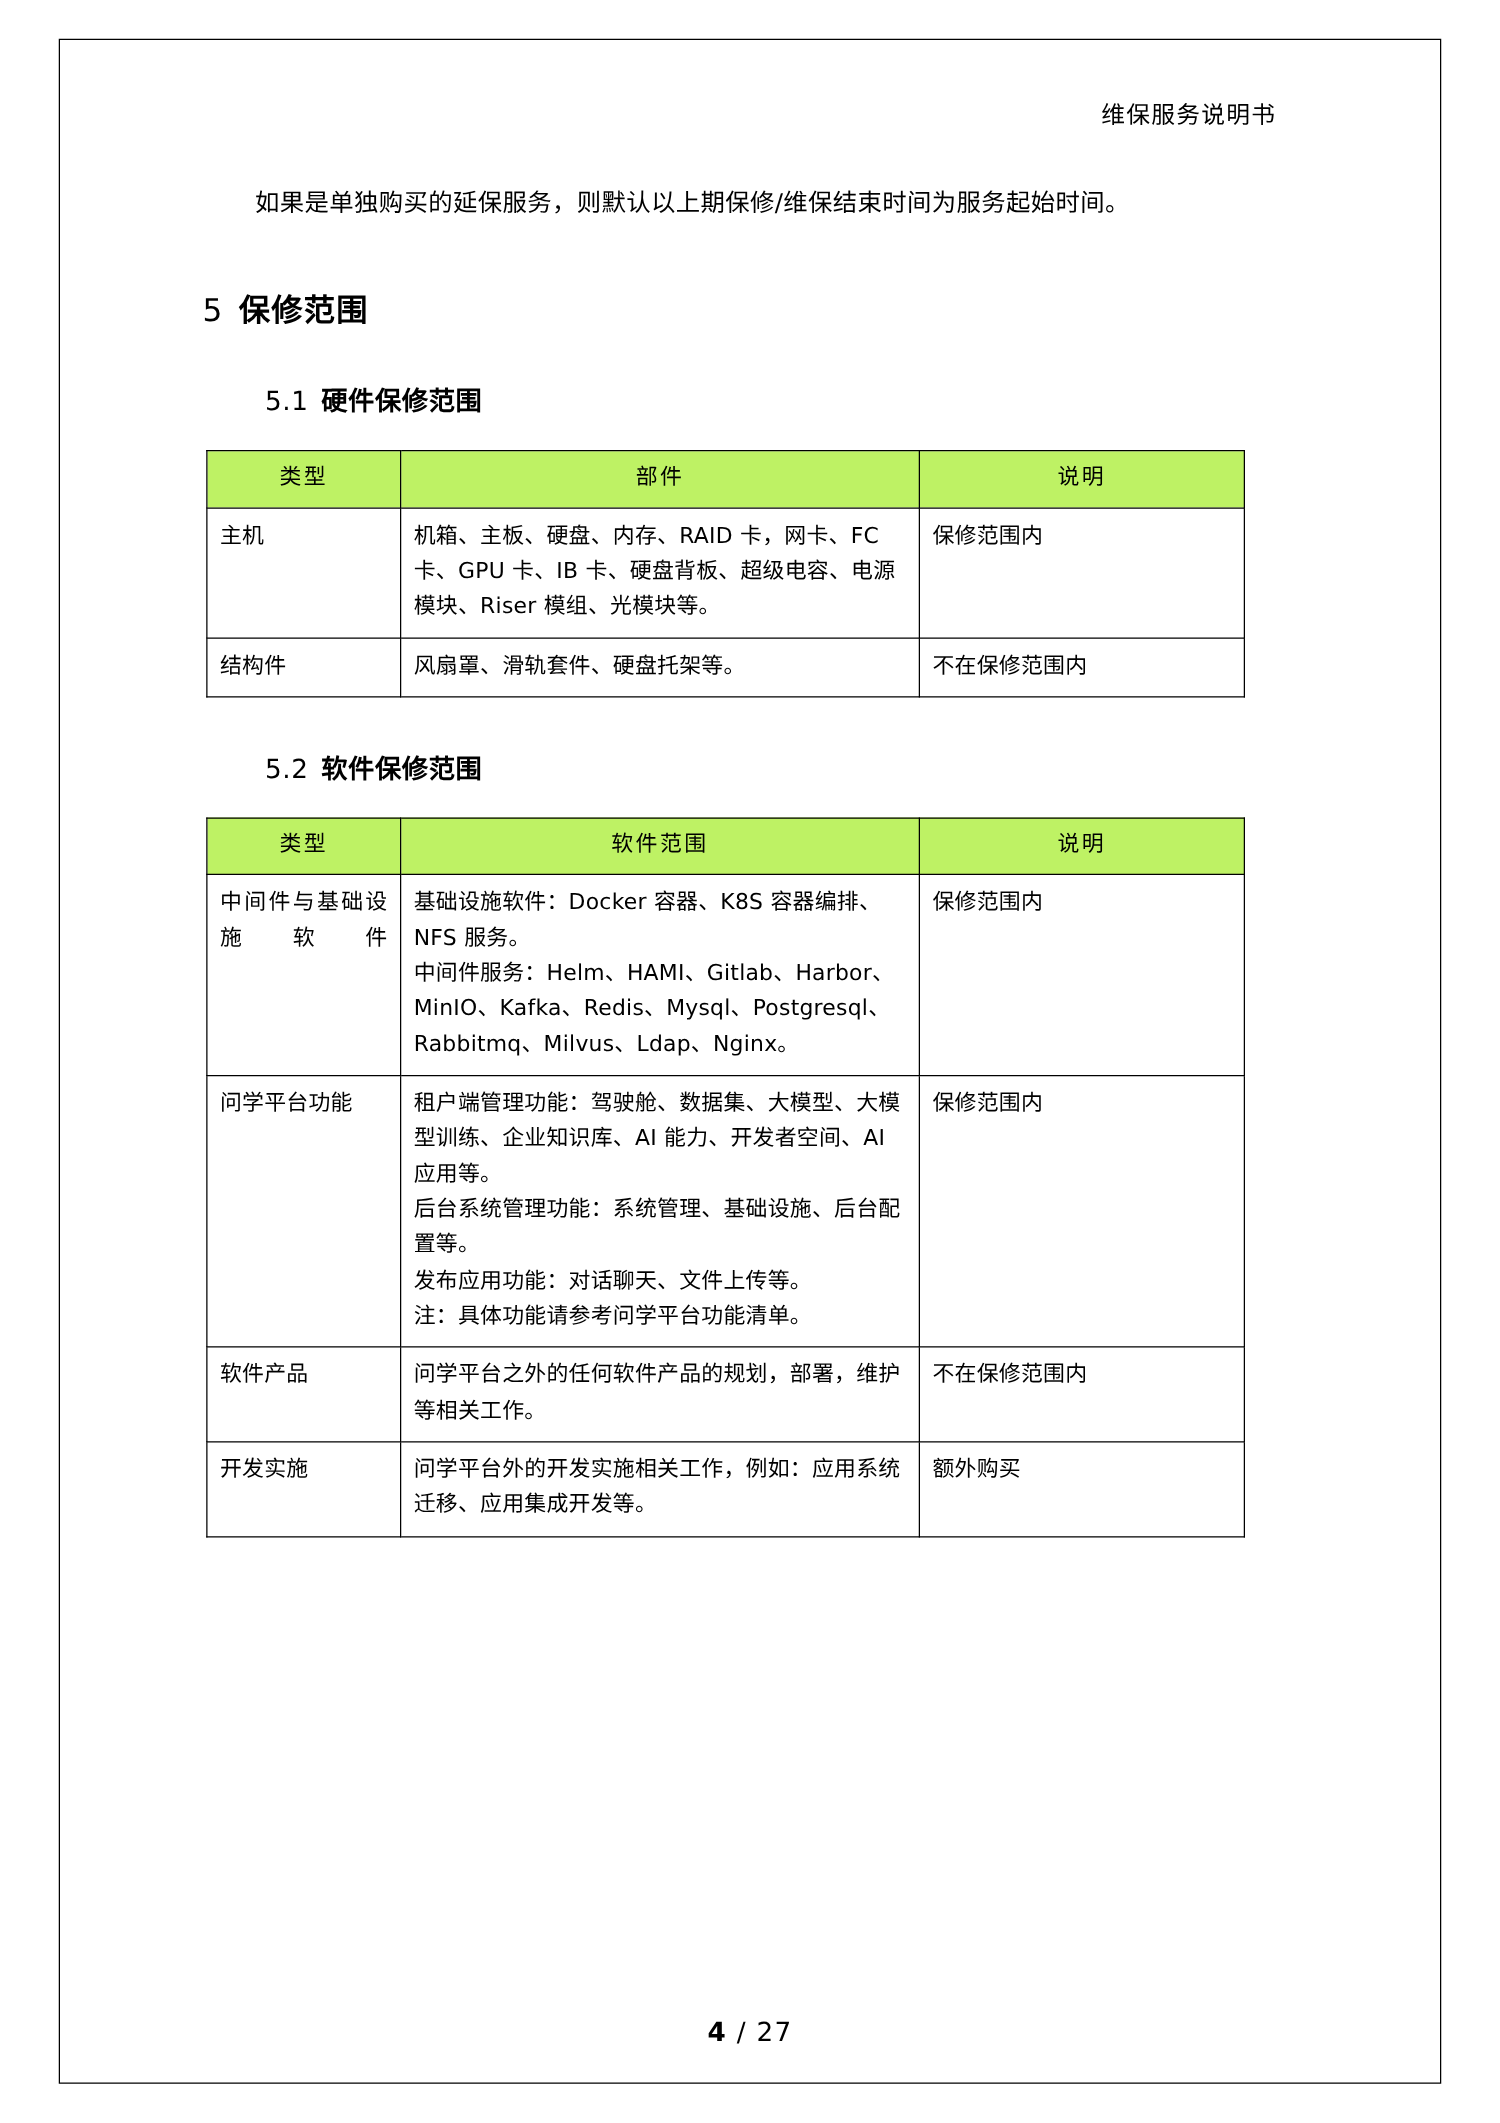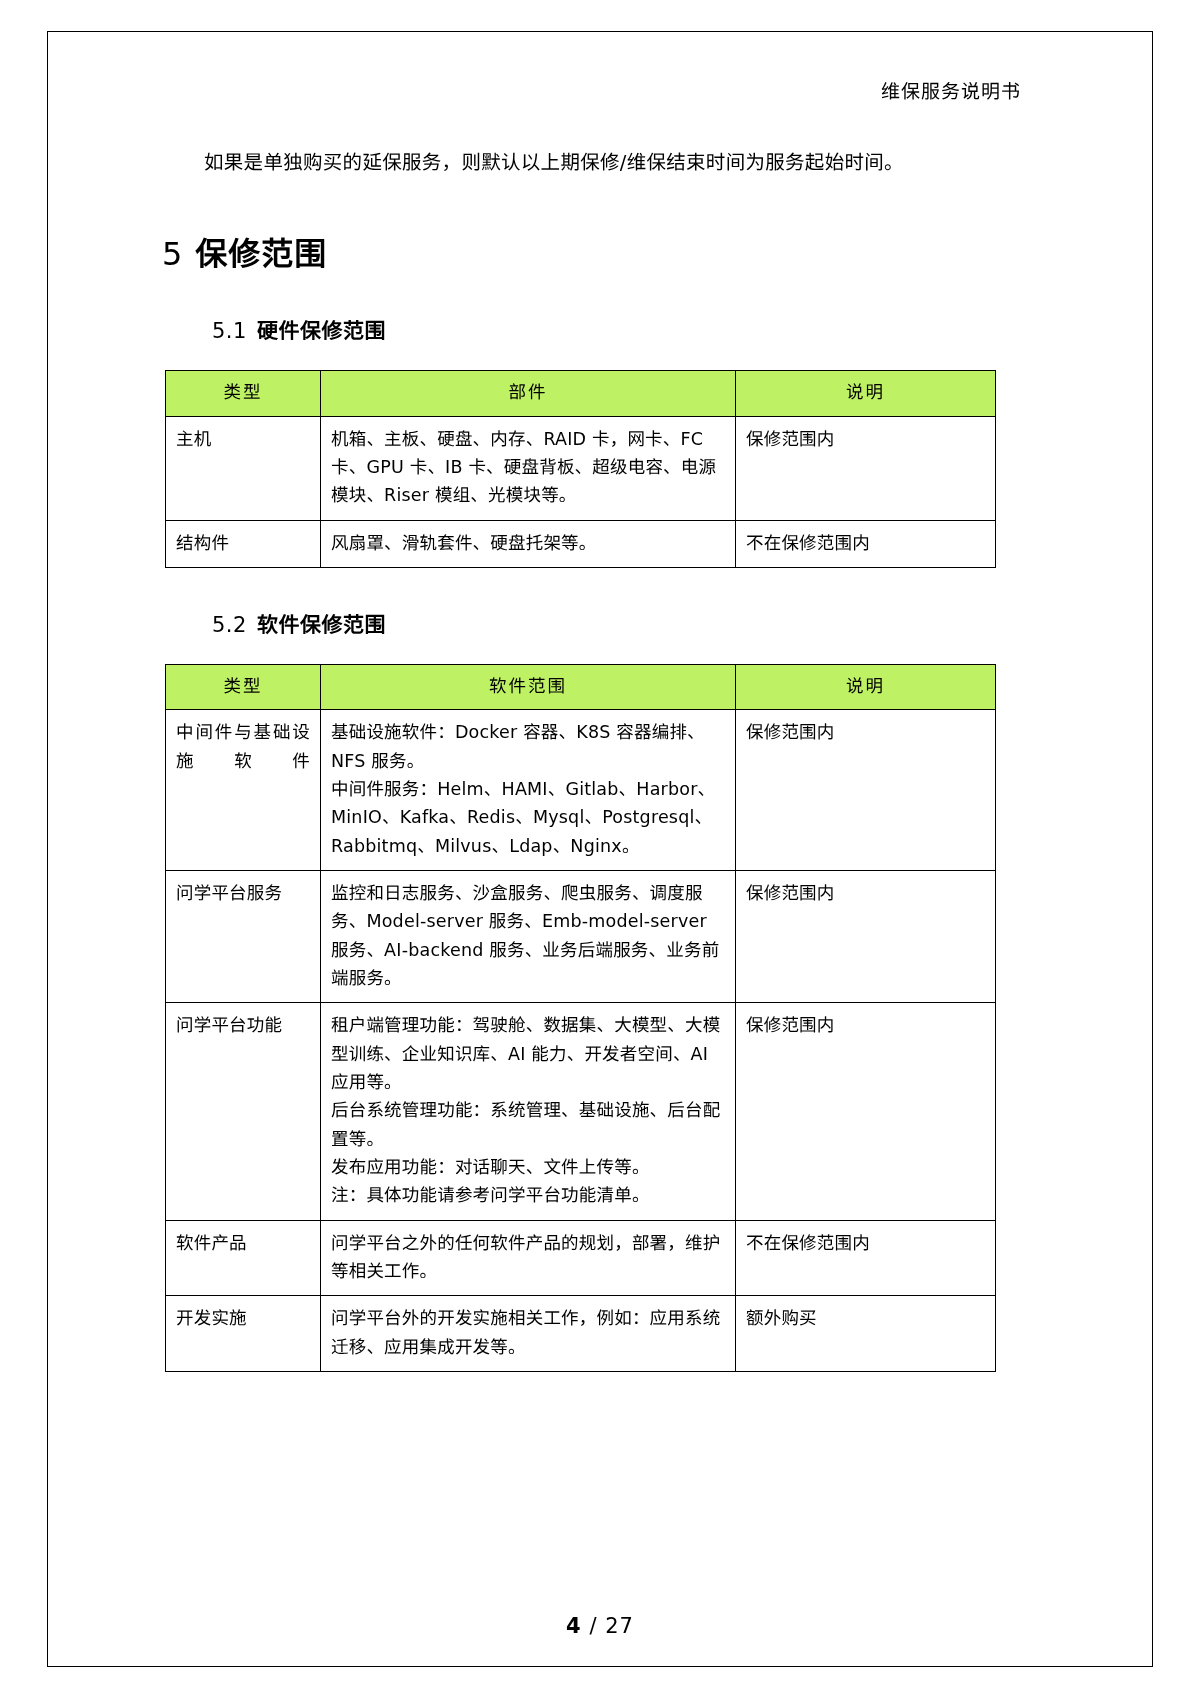--- a/index.html
+++ b/index.html
@@ -49,21 +49,21 @@
     text-indent: 2em;
     font-size: 19.5px;
     line-height: 1.6;
     font-family: "DejaVu Sans", "Liberation Sans", sans-serif;
     padding-left: 58px;
     padding-right: 10px;
     letter-spacing: 0.3px;
   }
   h1.section-title {
     font-family: "DejaVu Sans", "Liberation Sans", sans-serif;
-    font-size: 32px;
+    font-size: 25px;
     font-weight: bold;
     margin: 50px 0 0 55px;
     letter-spacing: 1px;
   }
   h1.section-title .num {
     font-weight: normal;
     margin-right: 12px;
   }
   h2.sub-title {
     font-family: "DejaVu Sans", "Liberation Sans", sans-serif;
@@ -187,25 +187,20 @@
         </tr>
       </thead>
       <tbody>
         <tr>
           <td class="cell-type justify-spread">中间件与基础设施软件</td>
           <td style="white-space: pre-line;">基础设施软件：Docker 容器、K8S 容器编排、NFS 服务。
 中间件服务：Helm、HAMI、Gitlab、Harbor、MinIO、Kafka、Redis、Mysql、Postgresql、Rabbitmq、Milvus、Ldap、Nginx。</td>
           <td>保修范围内</td>
         </tr>
         <tr>
-          <td class="cell-type">问学平台服务</td>
-          <td style="white-space: pre-line;">监控和日志服务、沙盒服务、爬虫服务、调度服务、Model-server 服务、Emb-model-server 服务、AI-backend 服务、业务后端服务、业务前端服务。</td>
-          <td>保修范围内</td>
-        </tr>
-        <tr>
           <td class="cell-type">问学平台功能</td>
           <td style="white-space: pre-line;">租户端管理功能：驾驶舱、数据集、大模型、大模型训练、企业知识库、AI 能力、开发者空间、AI 应用等。
 后台系统管理功能：系统管理、基础设施、后台配置等。
 发布应用功能：对话聊天、文件上传等。
 注：具体功能请参考问学平台功能清单。</td>
           <td>保修范围内</td>
         </tr>
         <tr>
           <td class="cell-type">软件产品</td>
           <td style="white-space: pre-line;">问学平台之外的任何软件产品的规划，部署，维护等相关工作。</td>

